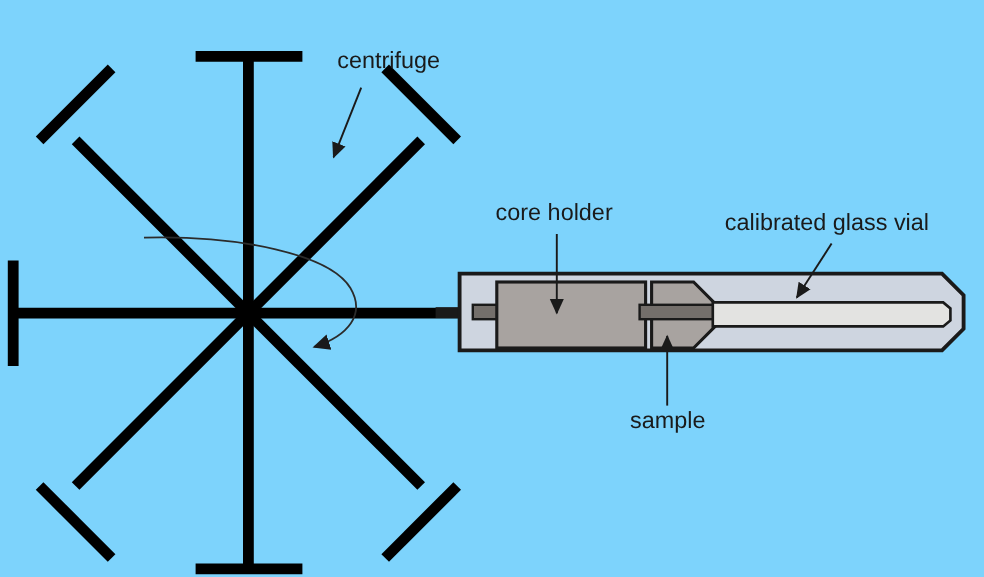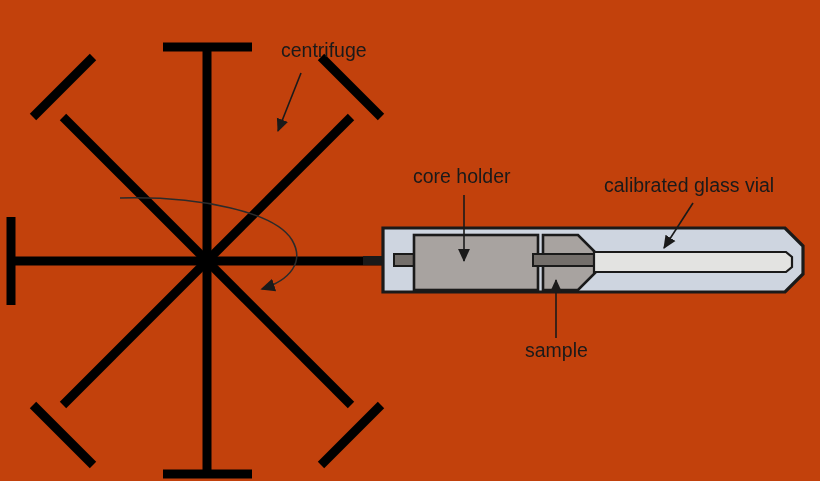--- a/index.html
+++ b/index.html
@@ -4,21 +4,21 @@
 <style>
   html, body {
     margin: 0;
     padding: 0;
     background: #ffffff;
   }
   #stage {
     position: relative;
     width: 820px;
     height: 481px;
-    background: #c2410c;
+    background: #7dd3fc;
     overflow: hidden;
     font-family: "Liberation Sans", sans-serif;
   }
   #stage svg {
     position: absolute;
     top: 0;
     left: 0;
     width: 820px;
     height: 481px;
   }

